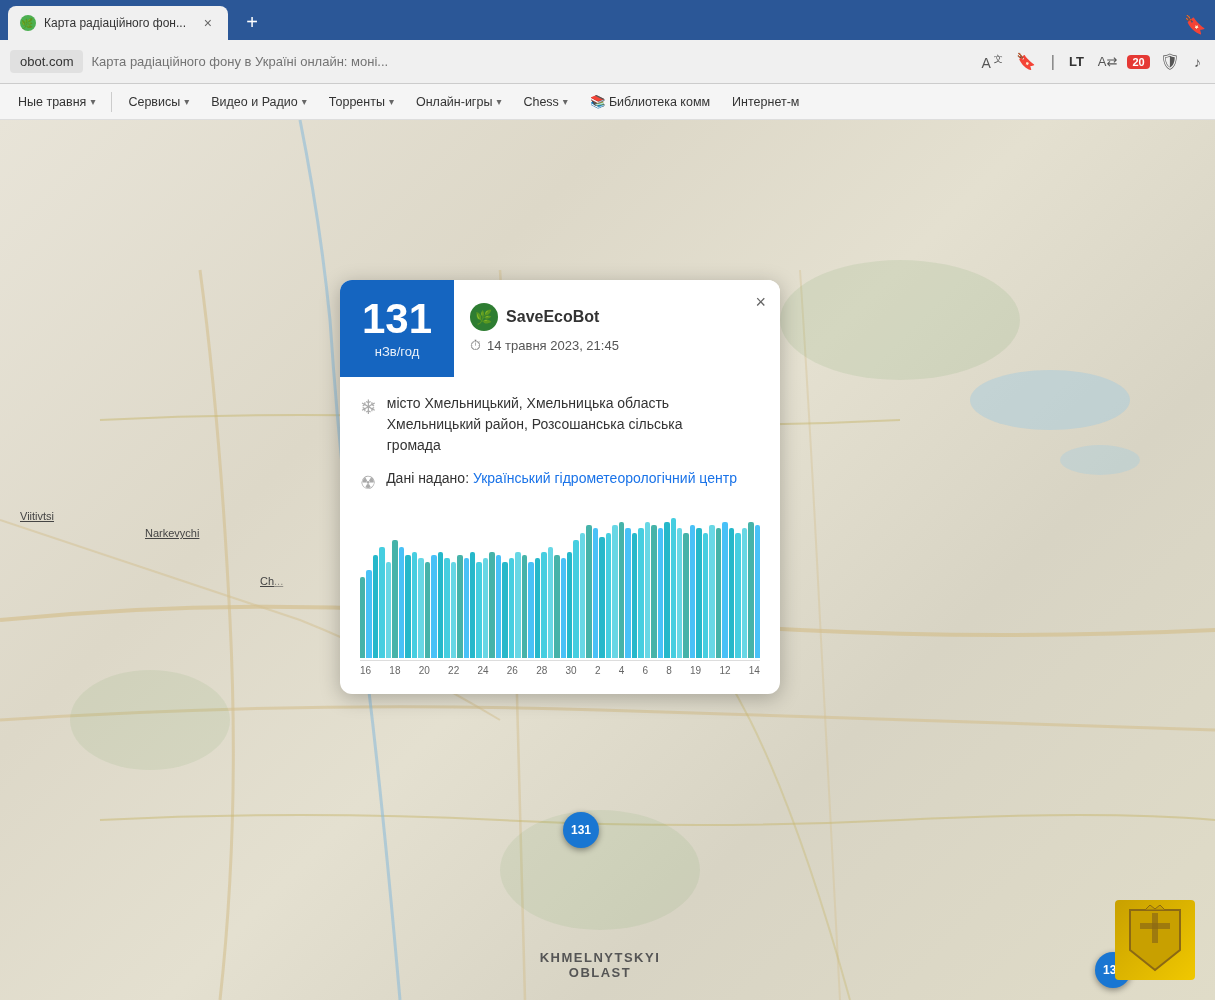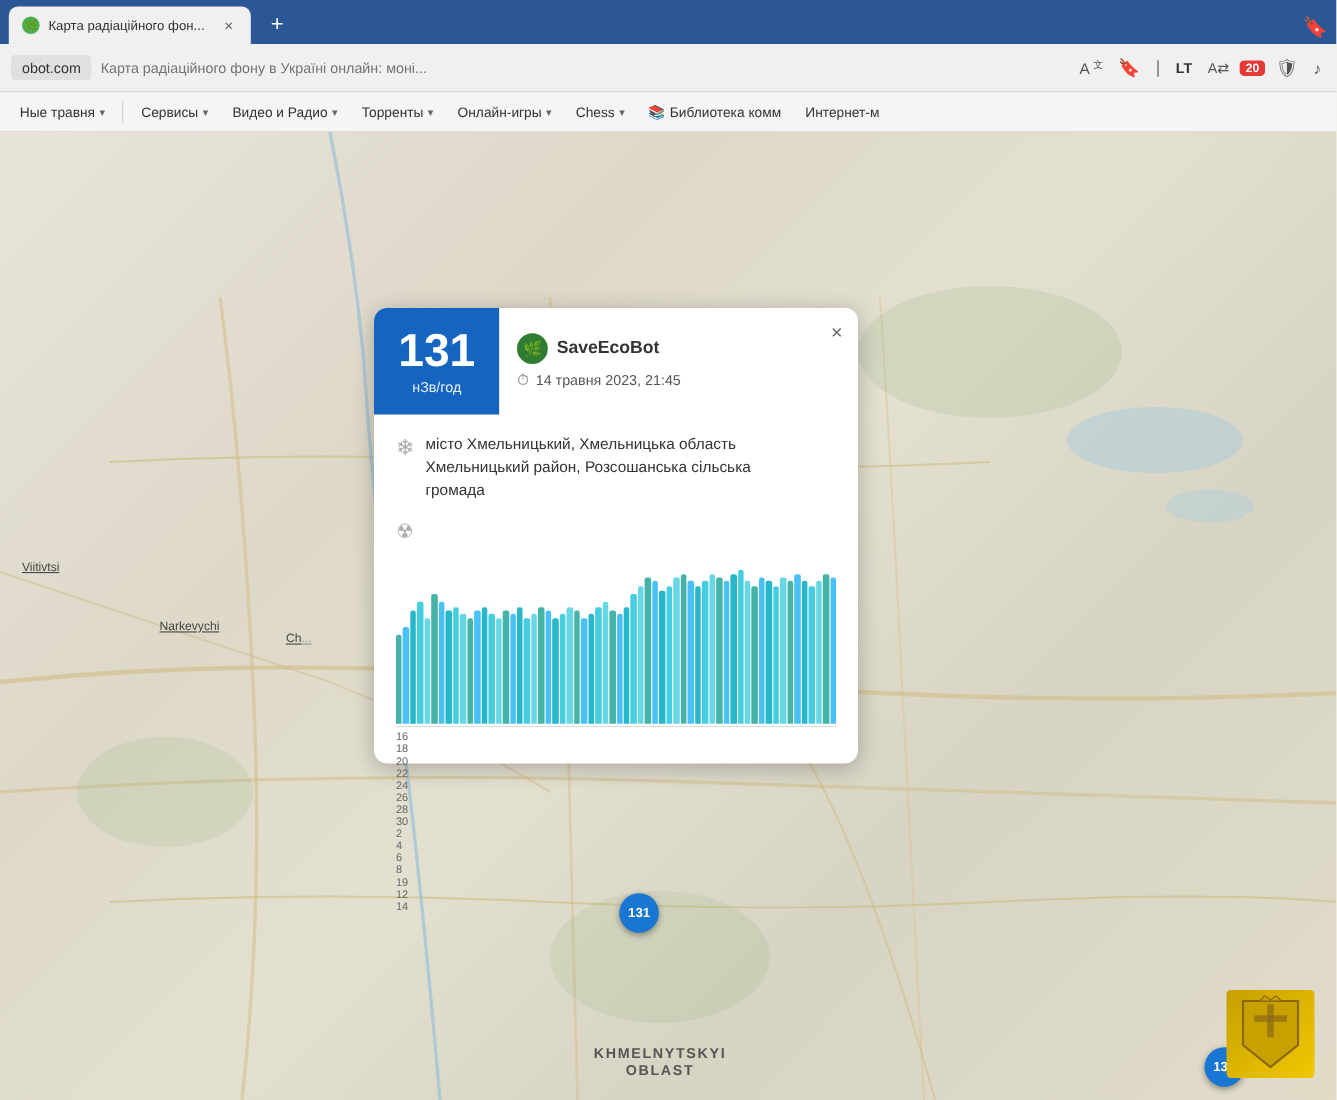--- a/index.html
+++ b/index.html
@@ -389,21 +389,20 @@
       flex: 1;
       border-radius: 2px 2px 0 0;
     }
 
     .chart-labels {
       display: flex;
       justify-content: space-between;
       padding-top: 4px;
       font-size: 10px;
       color: #666;
-      flex-direction: column;
     }
 
     .chart-x-line {
       border-top: 1px solid #ddd;
       margin-top: 2px;
     }
 
     
     .coat-of-arms {
       position: absolute;
@@ -511,21 +510,21 @@
 
     <ellipse cx="1050" cy="280" rx="80" ry="30" fill="#a8ccde" opacity="0.5"></ellipse>
     <ellipse cx="1100" cy="340" rx="40" ry="15" fill="#a8ccde" opacity="0.4"></ellipse>
 
     <ellipse cx="900" cy="200" rx="120" ry="60" fill="rgba(100,160,80,0.12)"></ellipse>
     <ellipse cx="600" cy="750" rx="100" ry="60" fill="rgba(100,160,80,0.10)"></ellipse>
     <ellipse cx="150" cy="600" rx="80" ry="50" fill="rgba(100,160,80,0.10)"></ellipse>
   </svg>
 
   <div class="town-label" style="left:20px;top:390px;">Viitivtsi</div>
-  <div class="town-label" style="left:145px;top:444px;text-align:right;">Narkevychi</div>
+  <div class="town-label" style="left:145px;top:407px;text-align:right;">Narkevychi</div>
   <div class="town-label" style="left:260px;top:455px;">Ch<span style="opacity:0.5">...</span></div>
 
   <div class="region-label" style="left:600px;top:830px;transform:translateX(-50%);">KHMELNYTSKYI<br>OBLAST</div>
 
   <div class="rad-marker" style="left:581px;top:710px;">131</div>
   <div class="rad-marker" style="left:1113px;top:850px;">130</div>
 
   <div class="popup">
     <span class="popup-close">×</span>
 
@@ -551,20 +550,24 @@
         <span class="popup-location-icon">❄</span>
         <div class="popup-location-text">
           <span>місто Хмельницький, Хмельницька область</span><br>
           <span>Хмельницький район, Розсошанська сільська</span><br>
           <span>громада</span>
         </div>
       </div>
 
       <div class="popup-data-row">
         <span class="popup-data-icon">☢</span>
+        <span class="popup-data-text">
+          <span>Дані надано:</span>
+          <a class="popup-data-link">Український гідрометеорологічний центр</a>
+        </span>
       </div>
     </div>
 
     <div class="popup-chart">
       <div class="chart-area">
         <div class="chart-bars" id="chart-bars">
             <div class="chart-bar" style="height: 57.8947%; background: rgb(38, 166, 154); opacity: 0.85;"></div>
             <div class="chart-bar" style="height: 63.1579%; background: rgb(41, 182, 246); opacity: 0.85;"></div>
             <div class="chart-bar" style="height: 73.6842%; background: rgb(0, 172, 193); opacity: 0.85;"></div>
             <div class="chart-bar" style="height: 78.9474%; background: rgb(38, 198, 218); opacity: 0.85;"></div>

